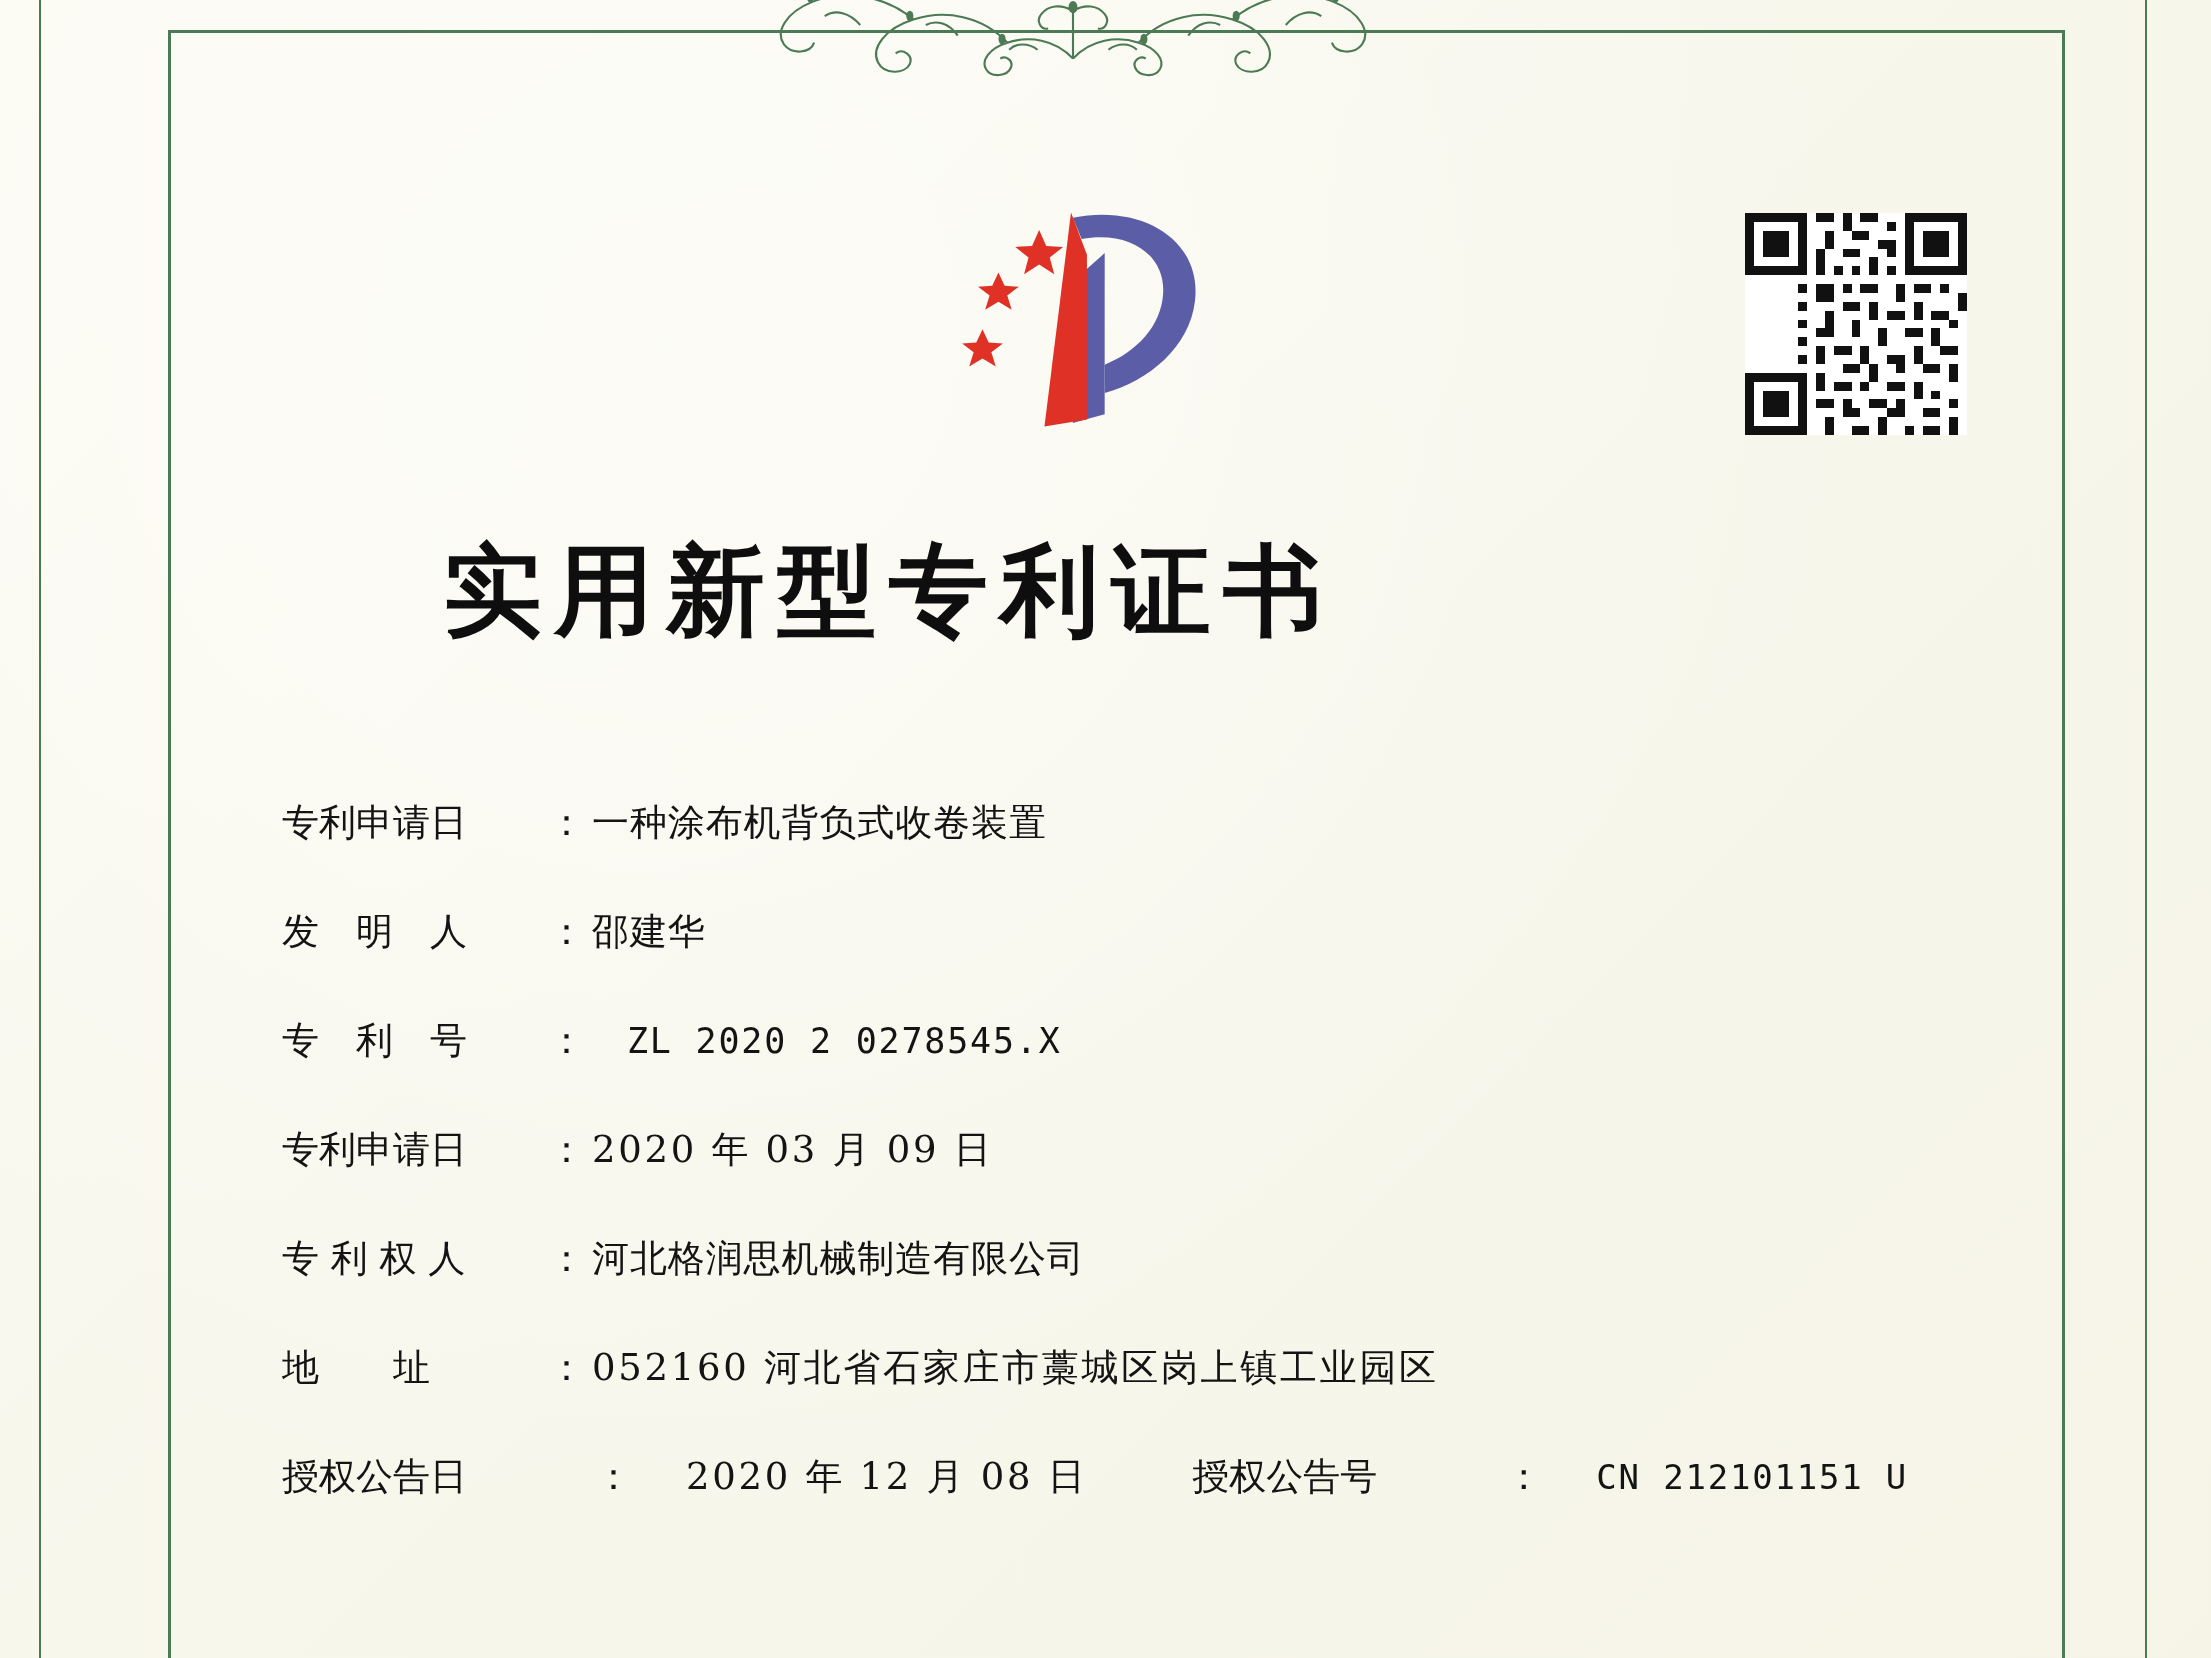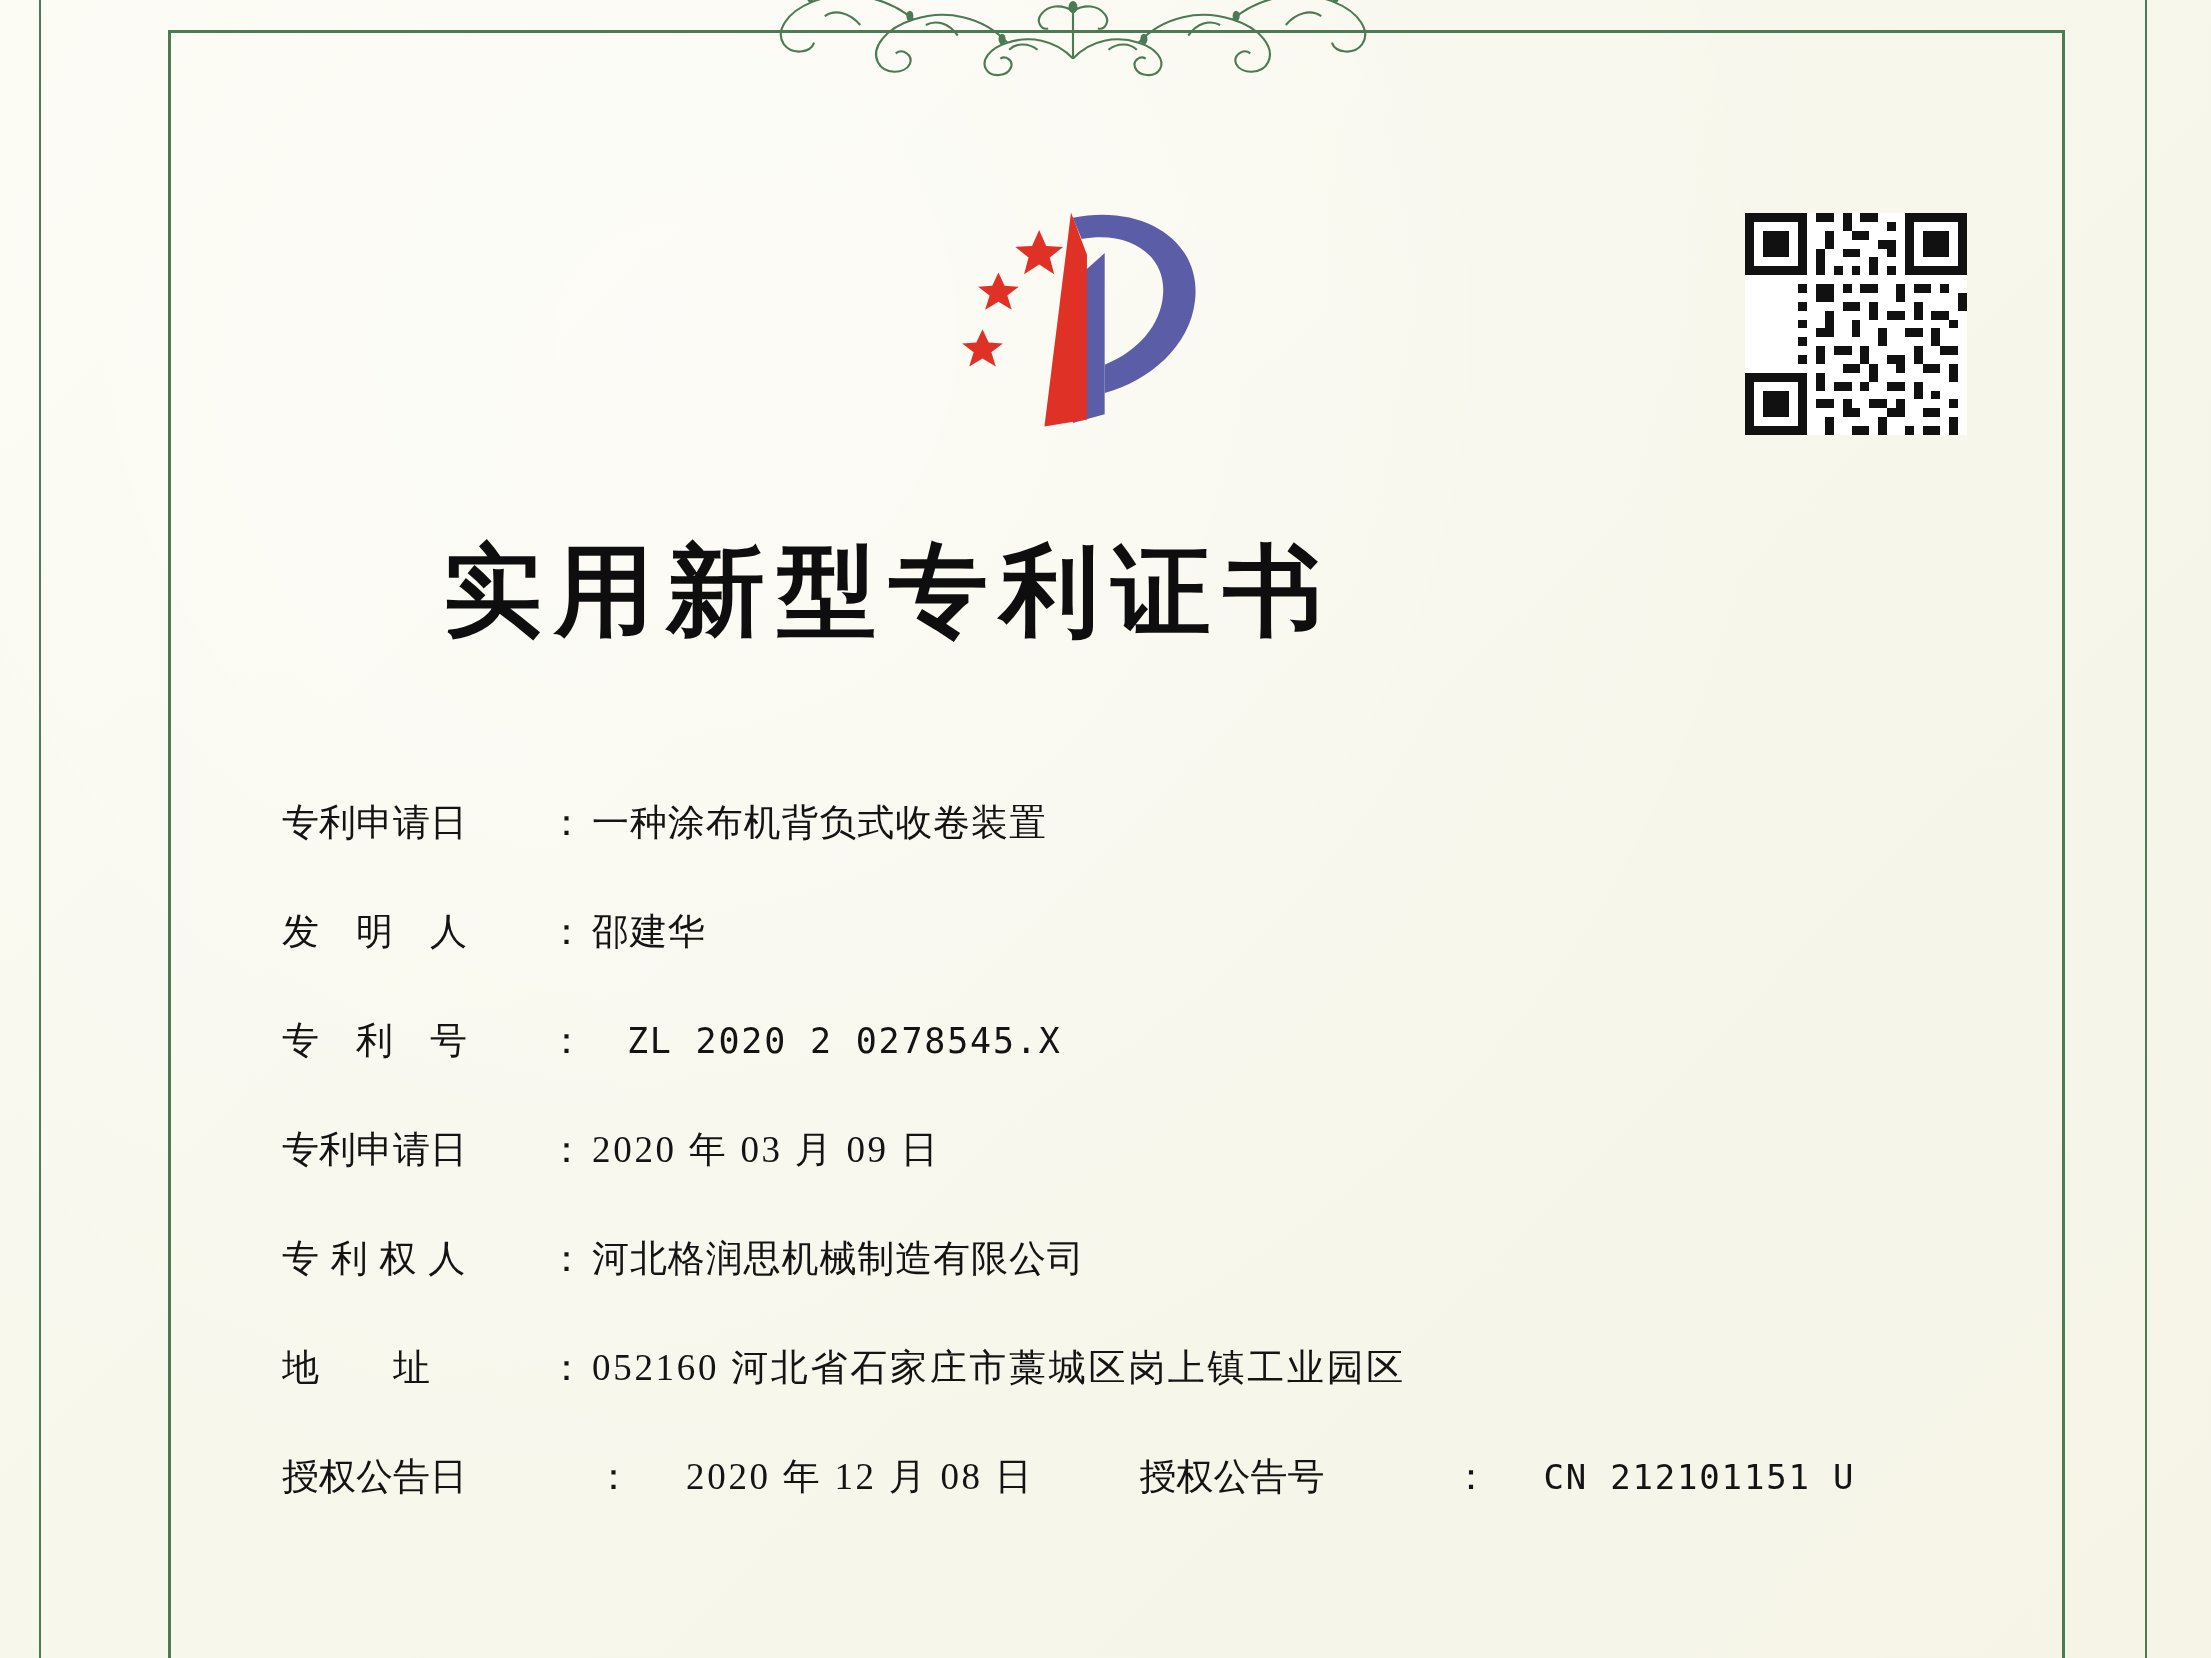--- a/index.html
+++ b/index.html
@@ -136,21 +136,20 @@
     letter-spacing: 0.9px;
   }
   .value.mono {
     font-family: "DejaVu Sans Mono", "Liberation Mono", monospace;
     font-size: 35px;
     letter-spacing: 1.8px;
     margin-left: 35px;
   }
   .value.date {
     letter-spacing: 2.7px;
-    font-family: Liberation Serif, serif;
   }
 
   .row.last {
     margin-bottom: 0;
     display: flex;
     align-items: baseline;
   }
   .pair {
     display: flex;
     align-items: baseline;

